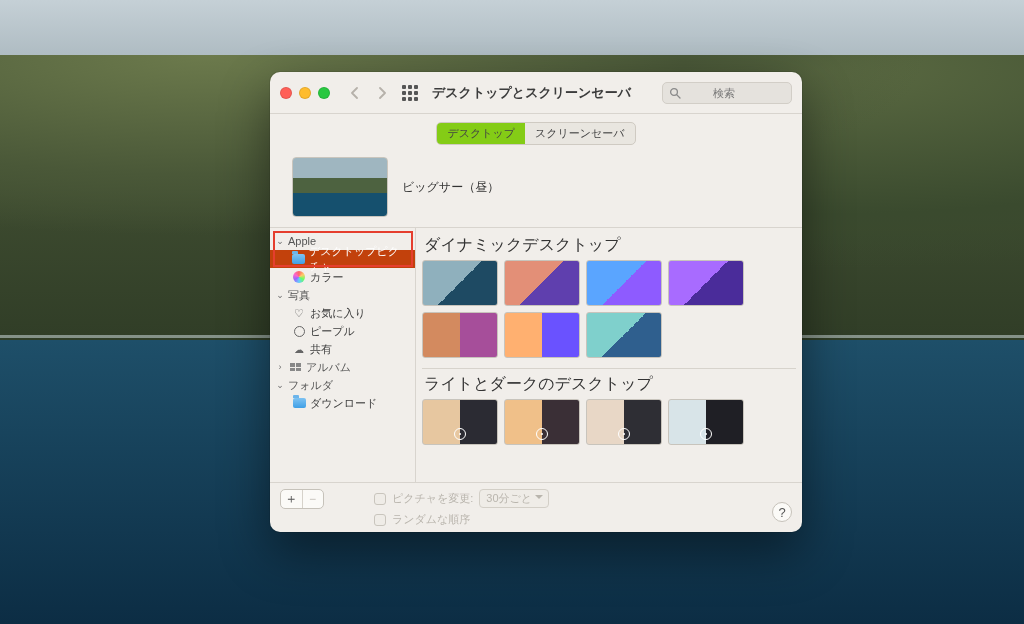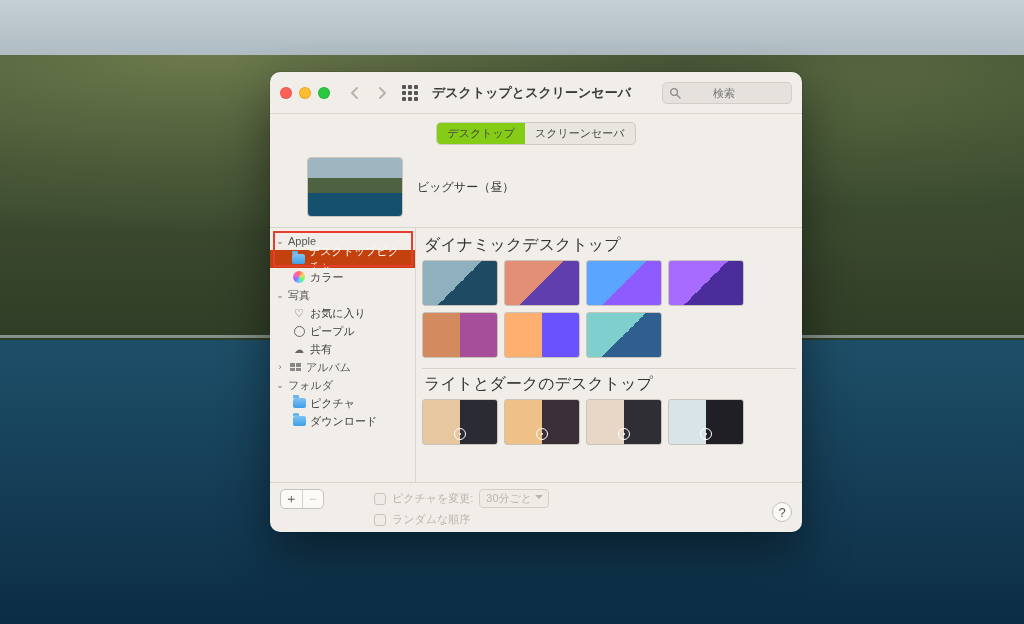--- a/index.html
+++ b/index.html
@@ -60,21 +60,21 @@
   .search svg{flex:0 0 auto;}
   .search input{border:0;background:transparent;outline:0;width:100%;font-size:11px;color:#777;padding-left:28px;}
 
   
   .tabrow { display:flex; justify-content:center; padding:8px 0 6px; }
   .seg { display:flex; border:1px solid #cfcac2; border-radius:5px; overflow:hidden; background:#e9e6e0;}
   .seg button{ font-size:11px; padding:3px 10px; border:0; background:transparent; color:#444;}
   .seg button.active{ background:#84cc16; }
 
   
-  .current { display:flex; align-items:center; gap:14px; padding:6px 16px 10px 37px; }
+  .current { display:flex; align-items:center; gap:14px; padding:6px 16px 10px 22px; }
   .current-thumb { width:96px; height:60px; border-radius:4px; border:1px solid #c9c5bd;
     background:linear-gradient(#9fb6c0 0 35%, #4d6240 35% 60%, #15506e 60% 100%); }
   .current-label{ font-size:12px; color:#333; }
 
   
   .body { flex:1; display:flex; border-top:1px solid #d8d4ce; min-height:0;}
 
   .sidebar { width:146px; border-right:1px solid #d8d4ce; padding:4px 0; font-size:11px;
              color:#3d3d3d; overflow:auto; position:relative;}
   .group-hdr, .row { display:flex; align-items:center; height:18px; padding:0 6px; gap:4px;}
@@ -254,26 +254,20 @@
       </div>
 
       <div class="group-hdr">
         <span class="chev">⌄</span>
         <span>フォルダ</span>
       </div>
       <div class="row">
         <span class="ic">
             <span class="folder"></span>
           </span>
-        <span>ピクチャ</span>
-      </div>
-      <div class="row">
-        <span class="ic">
-            <span class="folder"></span>
-          </span>
         <span>ダウンロード</span>
       </div>
     </div>
 
     <div class="gallery">
       <div class="section-title">ダイナミックデスクトップ</div>
       <div class="thumbs">
         <div class="thumb t1"></div>
         <div class="thumb t2"></div>
         <div class="thumb t3"></div>

